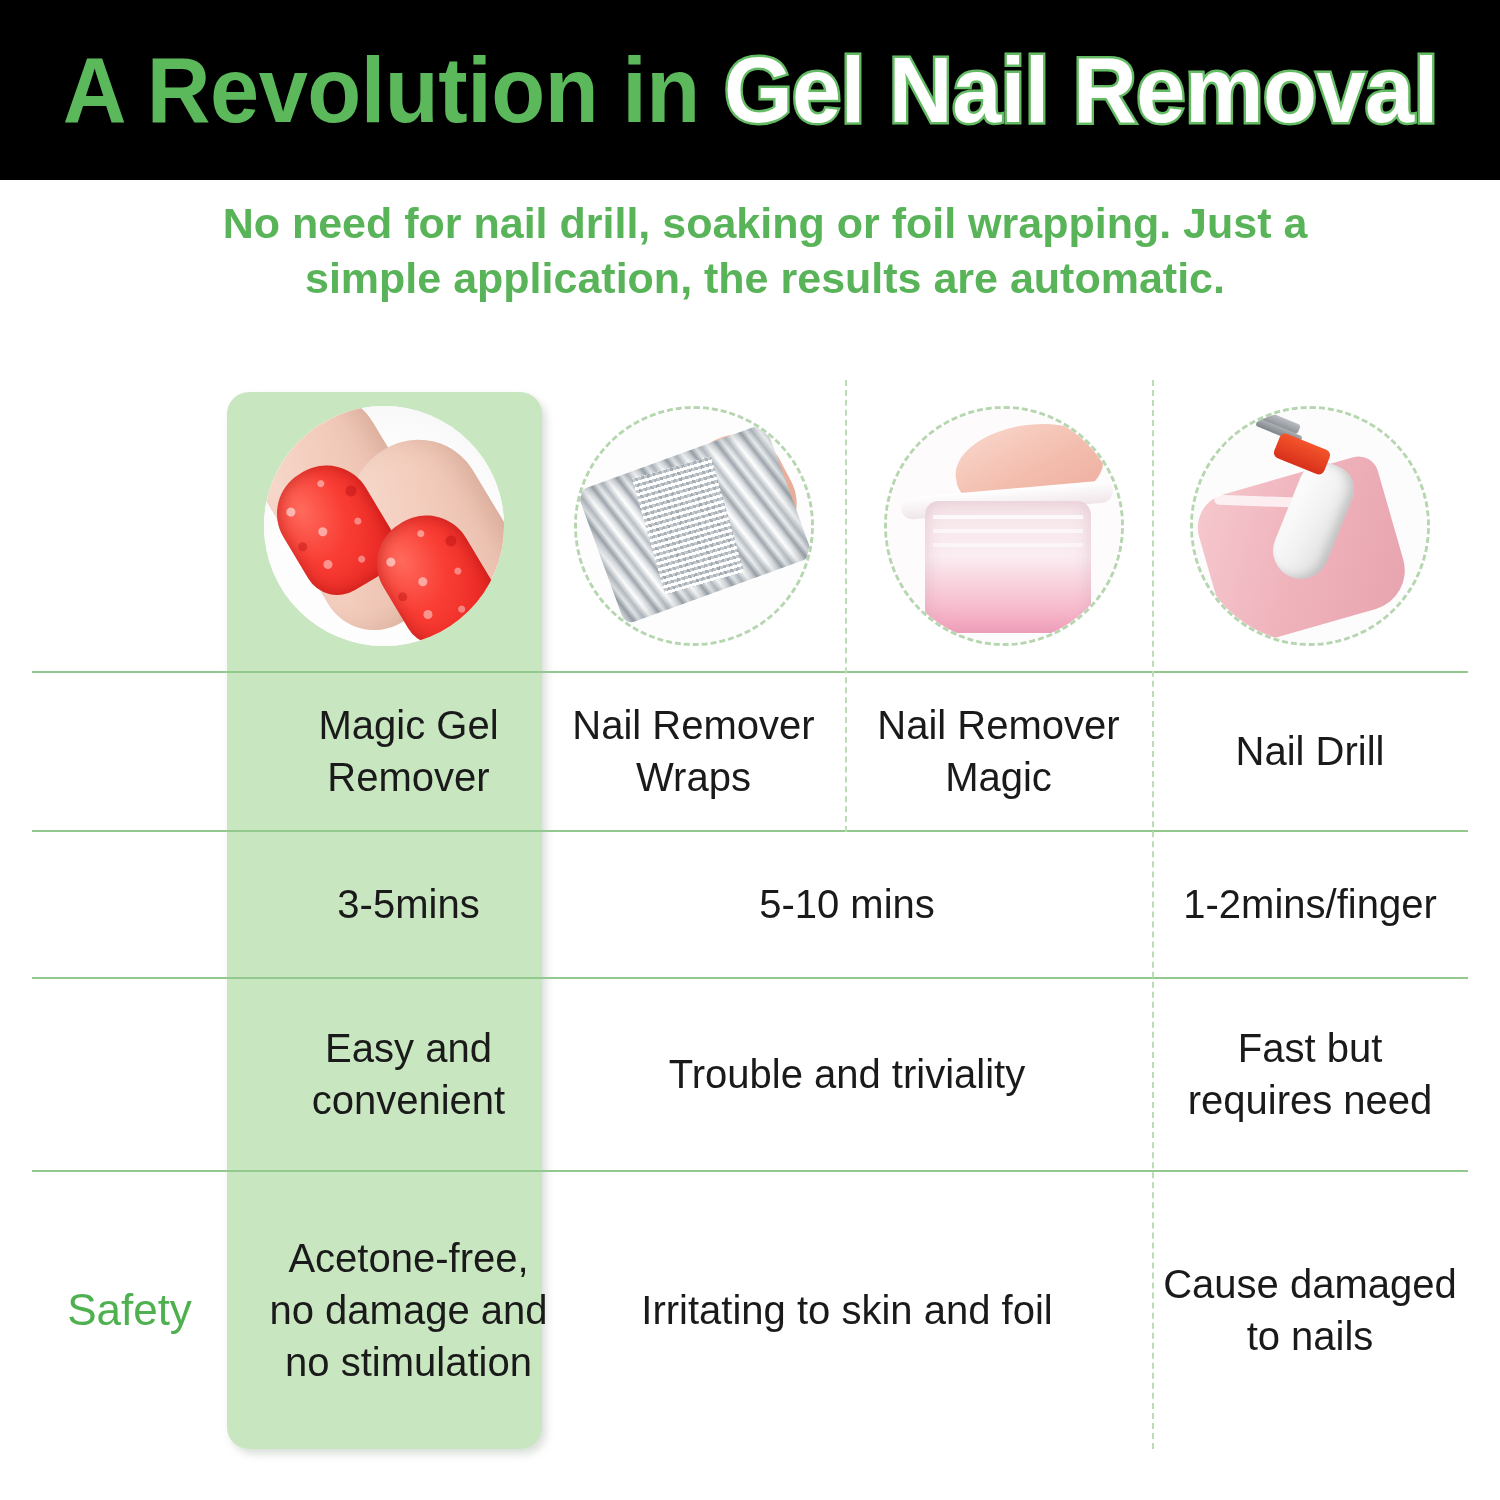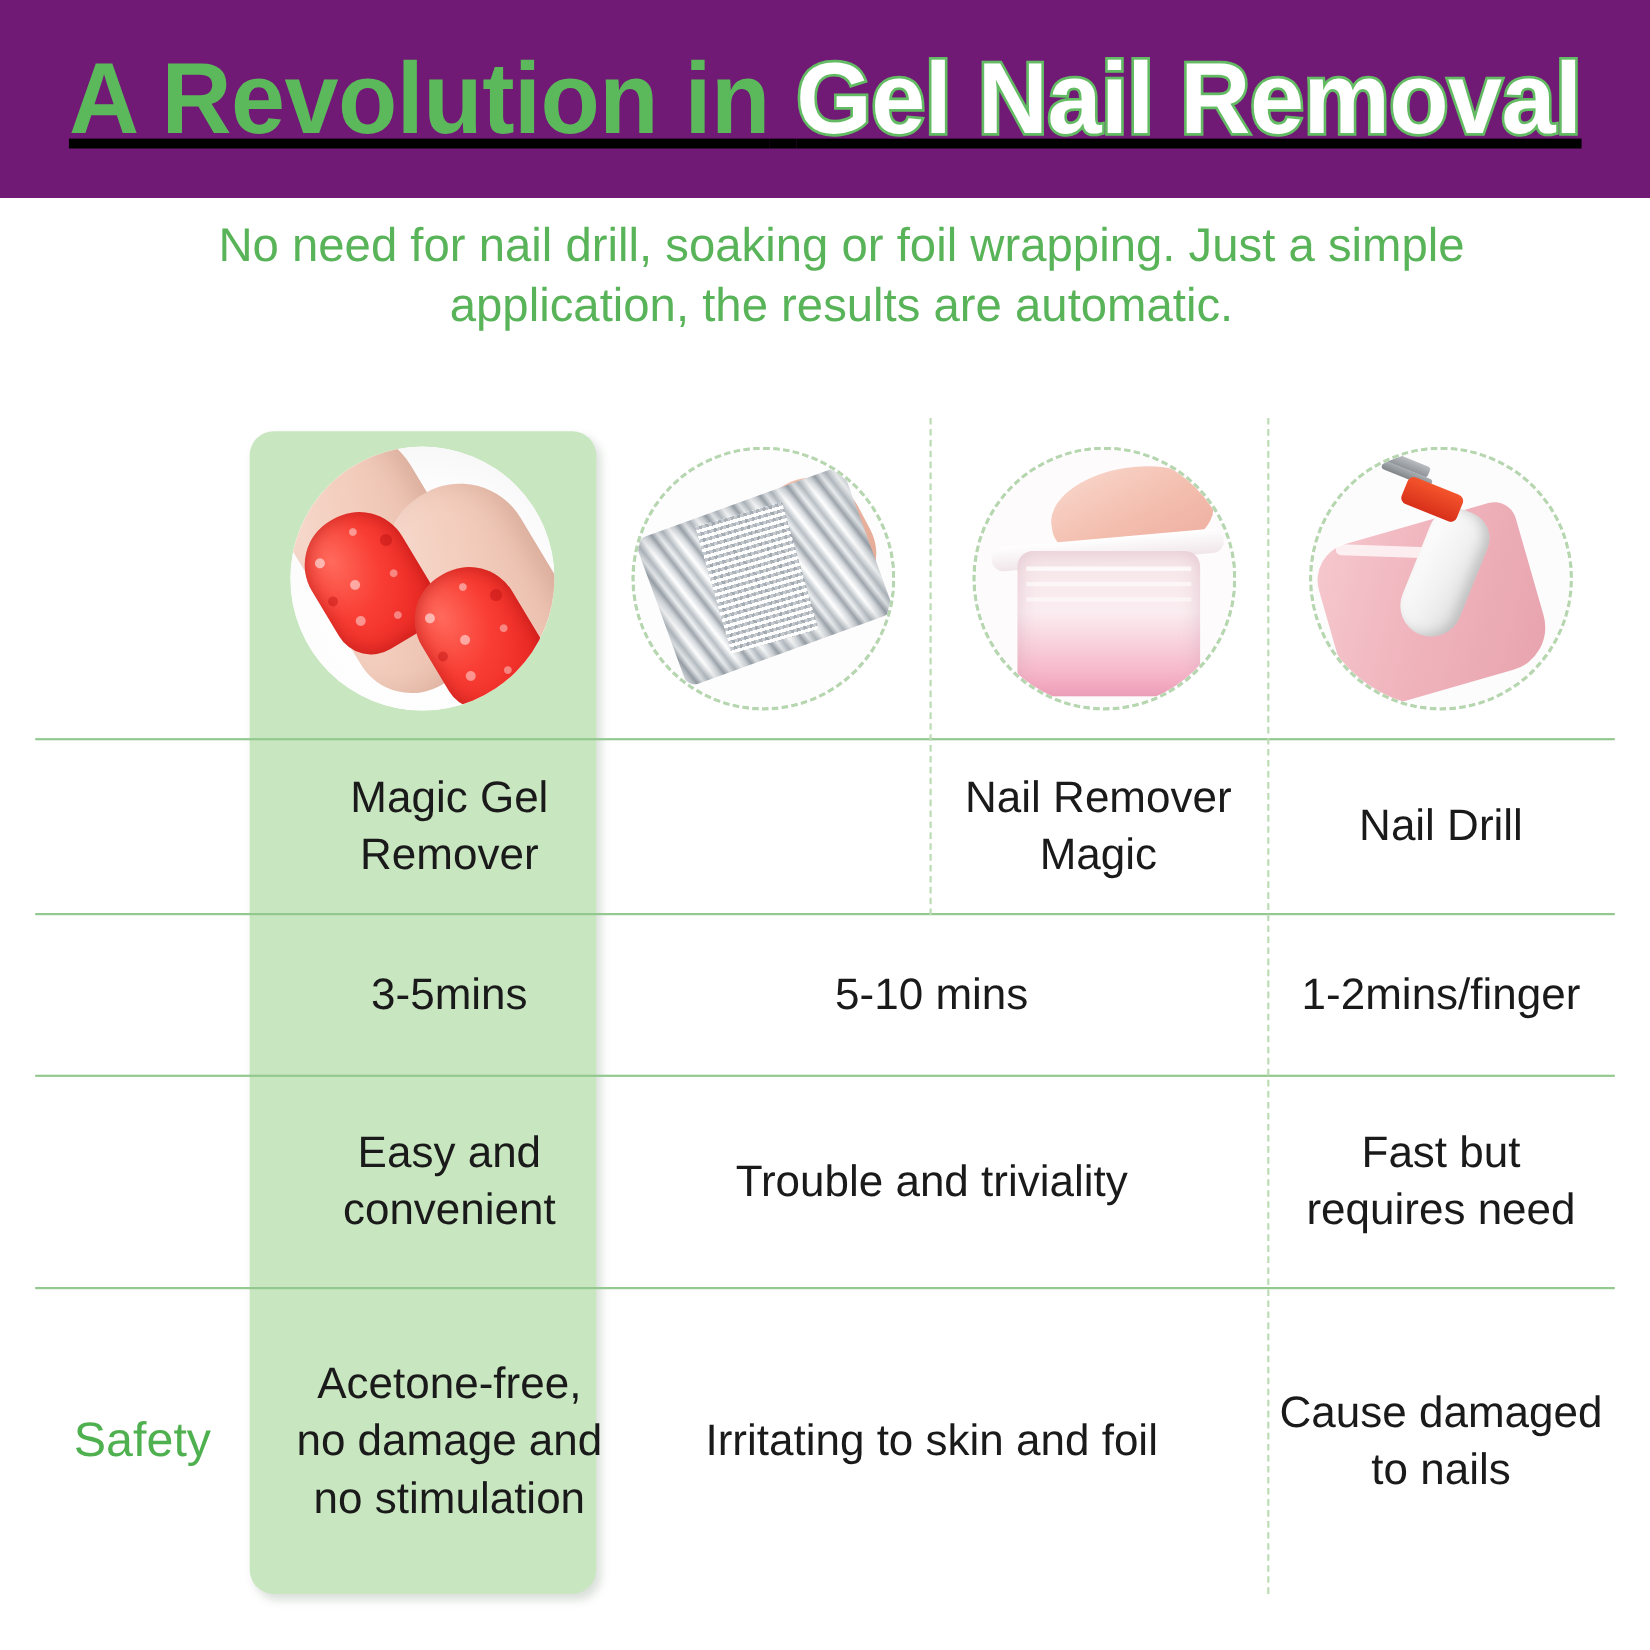--- a/index.html
+++ b/index.html
@@ -22,21 +22,21 @@
     background: #ffffff;
   }
 
   
   .title-band {
     position: absolute;
     left: 0;
     top: 0;
     width: 1500px;
     height: 180px;
-    background: #701a75;
+    background: #000000;
     display: flex;
     align-items: center;
     justify-content: center;
     overflow: hidden;
     text-decoration: underline;
   }
   .title-text {
     font-size: 92px;
     font-weight: bold;
     line-height: 1;
@@ -56,21 +56,21 @@
   
   .subtitle {
     position: absolute;
     left: 150px;
     top: 196px;
     width: 1230px;
     text-align: center;
     color: #59b459;
     font-size: 43px;
     line-height: 1.28;
-    font-weight: normal;
+    font-weight: bold;
   }
 
   
   .table {
     position: absolute;
     left: 32px;
     top: 380px;
     width: 1436px;
     height: 1080px;
   }
@@ -394,20 +394,21 @@
         <div class="p4-bg"></div>
         <div class="p4-nail"></div>
         <div class="p4-shank"></div>
         <div class="p4-shank2"></div>
         <div class="p4-bit"></div>
         <div class="p4-band"></div>
       </div>
     </div>
 
     <div class="cell c1 r-head">Magic Gel Remover</div>
+    <div class="cell c2 r-head">Nail Remover Wraps</div>
     <div class="cell c3 r-head">Nail Remover Magic</div>
     <div class="cell c4 r-head">Nail Drill</div>
 
     <div class="cell c1 r-time">3-5mins</div>
     <div class="cell c23 r-time">5-10 mins</div>
     <div class="cell c4 r-time">1-2mins/finger</div>
 
     <div class="cell c1 r-use">Easy and convenient</div>
     <div class="cell c23 r-use">Trouble and triviality</div>
     <div class="cell c4 r-use">Fast but requires need</div>

